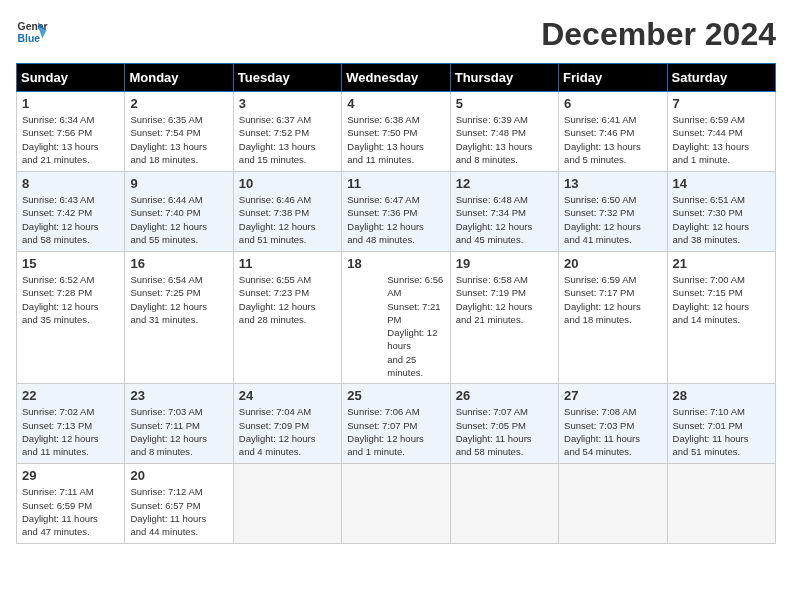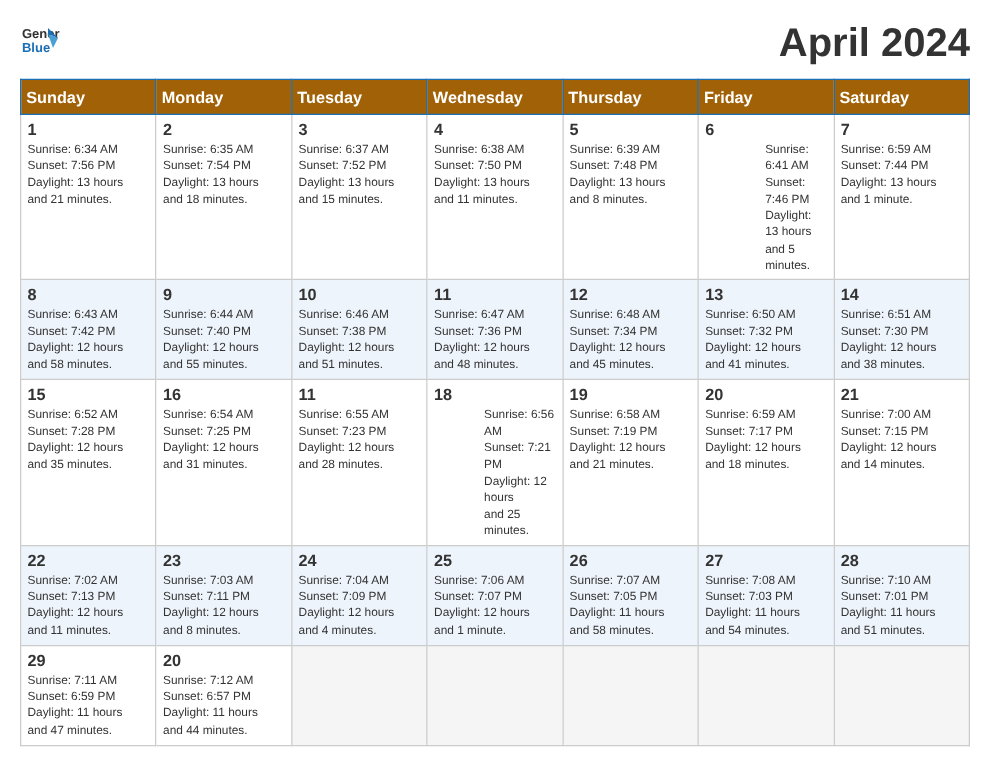--- a/index.html
+++ b/index.html
@@ -36,21 +36,21 @@
     .calendar-subtitle {
       font-size: 14px;
       color: #555;
     }
     table {
       width: 100%;
       border-collapse: collapse;
       table-layout: fixed;
     }
     th {
-      background-color: #a16207;
+      background-color: #000000;
       color: #fff;
       font-size: 13px;
       font-weight: bold;
       padding: 6px 4px;
       text-align: left;
       border: 1px solid #1a6fb5;
     }
     td {
       border: 1px solid #ccc;
       vertical-align: top;
@@ -85,21 +85,21 @@
 <div class="header-area">
   <div class="logo">
     <svg class="logo-icon" viewBox="0 0 40 40" xmlns="http://www.w3.org/2000/svg">
       <text x="2" y="18" font-size="13" font-weight="bold" fill="#333" font-family="Arial">General</text>
       <text x="2" y="32" font-size="13" font-weight="bold" fill="#1a6fb5" font-family="Arial">Blue</text>
       <polygon points="28,8 38,18 28,14" fill="#1a6fb5"></polygon>
       <polygon points="28,14 38,18 33,28" fill="#4a9fd5"></polygon>
     </svg>
   </div>
   <div class="title-area">
-    <div class="calendar-title">April 2024</div>
+    <div class="calendar-title">December 2024</div>
   </div>
 </div>
 
 <table>
   <thead>
     <tr>
       <th>Sunday</th>
       <th>Monday</th>
       <th>Tuesday</th>
       <th>Wednesday</th>
@@ -140,21 +140,21 @@
         </td>
         <td>
           <span class="day-num">5</span>
           <div class="day-info" style="white-space: pre-line;">Sunrise: 6:39 AM
 Sunset: 7:48 PM
 Daylight: 13 hours
 and 8 minutes.</div>
         </td>
         <td>
           <span class="day-num">6</span>
-          <div class="day-info" style="white-space: pre-line; margin-left: 48px;">Sunrise: 6:41 AM
+          <div class="day-info" style="white-space: pre-line;">Sunrise: 6:41 AM
 Sunset: 7:46 PM
 Daylight: 13 hours
 and 5 minutes.</div>
         </td>
         <td>
           <span class="day-num">7</span>
           <div class="day-info" style="white-space: pre-line;">Sunrise: 6:59 AM
 Sunset: 7:44 PM
 Daylight: 13 hours
 and 1 minute.</div>

